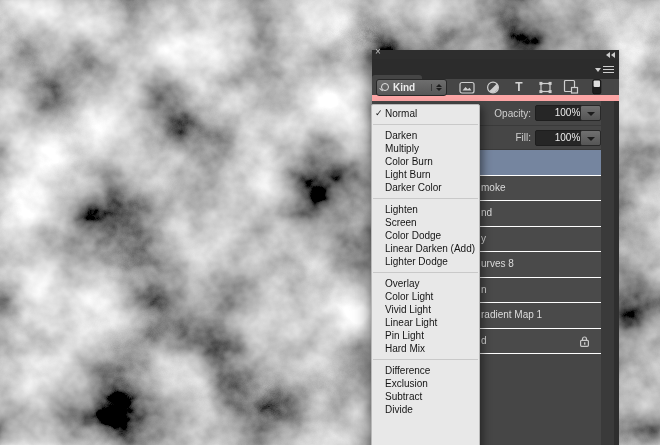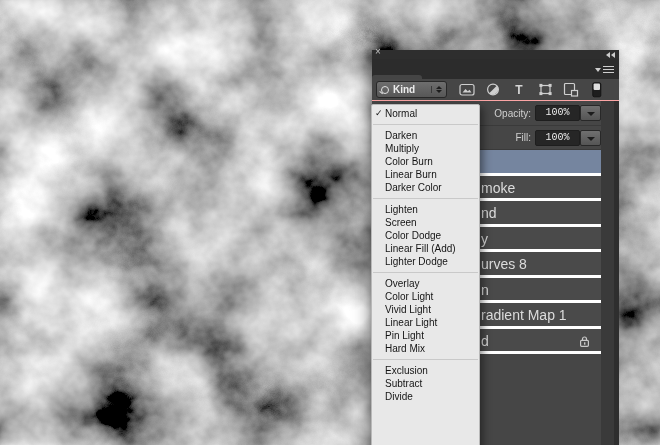--- a/index.html
+++ b/index.html
@@ -20,58 +20,58 @@
   .tab{position:absolute;left:0;top:16px;width:50px;height:20px;background:#454545;
        border-radius:3px 3px 0 0;color:#dadada;font-size:10.5px;font-weight:bold;
        line-height:20px;padding-left:7px;box-sizing:border-box;}
   .panel-menu{position:absolute;right:5px;top:7px;display:flex;align-items:center;gap:2px;}
   .pm-tri{width:0;height:0;border-left:3px solid transparent;border-right:3px solid transparent;
           border-top:4px solid #cfcfcf;}
   .pm-lines{width:11px;height:7px;
             background:repeating-linear-gradient(#cfcfcf 0 1px,transparent 1px 3px);}
 
   .filterbar{position:absolute;left:0;top:29px;right:0;height:22px;background:#464646;
-             border-bottom:1px solid #fca5a5;box-sizing:border-box;display:flex;align-items:center;}
+             border-bottom:6px solid #fca5a5;box-sizing:border-box;display:flex;align-items:center;}
   .kind{margin-left:4px;width:71px;height:17px;background:linear-gradient(#6e6e6e,#575757);
         border:1px solid #282828;border-radius:3px;display:flex;align-items:center;
         box-sizing:border-box;padding:0 4px;}
   .mag{position:relative;width:6px;height:6px;border:1.4px solid #e2e2e2;border-radius:50%;flex:none;}
   .mag::after{content:"";position:absolute;left:-3px;top:5px;width:4px;height:1.4px;
               background:#e2e2e2;transform:rotate(40deg);}
   .kind-label{color:#ececec;font-size:10px;font-weight:bold;margin-left:4px;flex:1;}
   .updown{display:flex;flex-direction:column;gap:1px;border-left:1px solid #3a3a3a;padding-left:4px;}
   .updown i{width:0;height:0;border-left:3px solid transparent;border-right:3px solid transparent;}
   .updown .up{border-bottom:3px solid #1d1d1d;}
   .updown .dn{border-top:3px solid #1d1d1d;}
 
   .ficons{display:flex;align-items:center;gap:10px;margin-left:12px;}
   .ficon{display:flex;align-items:center;justify-content:center;width:16px;height:16px;}
   .type-glyph{font-size:12px;font-weight:bold;color:#d4d4d4;line-height:14px;}
 
   
   .prow{position:absolute;left:0;width:229px;background:#464646;
         border-bottom:1px solid #3a3a3a;box-sizing:border-box;padding-left:44px;}
   .prow .plabel{position:absolute;left:0;width:159px;text-align:right;color:#cfcfcf;font-size:10px;}
-  .vbox{position:absolute;left:163px;top:4px;width:45px;height:16px;background:#262626;
+  .vbox{position:absolute;left:163px;top:4px;width:65px;height:16px;background:#262626;
         border:1px solid #1e1e1e;border-radius:2px;box-sizing:border-box;color:#ececec;
-        font-size:10px;line-height:14px;text-align:center;font-family:Liberation Mono, monospace;}
+        font-size:10px;line-height:14px;text-align:center;}
   .vbtn{position:absolute;left:208px;top:4px;width:21px;height:16px;
         background:linear-gradient(#707070,#555555);border:1px solid #282828;
         border-radius:2px;box-sizing:border-box;}
   .vbtn::after{content:"";position:absolute;left:6px;top:6px;width:0;height:0;
         border-left:4px solid transparent;border-right:4px solid transparent;
         border-top:4px solid #1c1c1c;}
   .blend-combo{position:absolute;left:4px;top:55px;width:108px;height:17px;
         background:linear-gradient(#6e6e6e,#575757);border:1px solid #282828;
         border-radius:3px;box-sizing:border-box;}
 
   
   .layerlist{position:absolute;left:0;top:100px;width:229px;}
-  .lrow{height:25.5px;background:#4a4a4a;border-bottom:3px solid #ffffff;
-        box-sizing:border-box;position:relative;color:#dcdcdc;font-size:14px;}
+  .lrow{height:25.5px;background:#4a4a4a;border-bottom:1px solid #ffffff;
+        box-sizing:border-box;position:relative;color:#dcdcdc;font-size:10px;}
   .lrow .frag{position:absolute;left:109px;top:0;line-height:24px;white-space:nowrap;}
   .lrow .lock{position:absolute;left:207px;top:6px;}
   .lempty{position:absolute;left:0;top:304px;width:229px;bottom:0;background:#464646;}
   .gutter{position:absolute;left:229px;top:51px;width:13px;bottom:0;background:#3a3a3a;}
 
   
   .blend-menu{position:absolute;left:371px;top:104px;width:109px;height:364px;
         background:#e8e8e8;border:1px solid #b9b9b9;border-radius:2px;
         box-shadow:3px 3px 9px rgba(0,0,0,.45);box-sizing:border-box;
         padding-top:2px;z-index:10;}
@@ -208,33 +208,34 @@
     <div class="lempty"></div>
     <div class="gutter"></div>
   </div>
 
   <div class="blend-menu" id="blendmenu">
       <div class="mitem"><span class="check">✓</span><span>Normal</span></div>
       <div class="msep"></div>
       <div class="mitem"><span>Darken</span></div>
       <div class="mitem"><span>Multiply</span></div>
       <div class="mitem"><span>Color Burn</span></div>
-      <div class="mitem"><span>Linear Burn</span></div>
+      <div class="mitem"><span>Light Burn</span></div>
       <div class="mitem"><span>Darker Color</span></div>
       <div class="msep"></div>
       <div class="mitem"><span>Lighten</span></div>
       <div class="mitem"><span>Screen</span></div>
       <div class="mitem"><span>Color Dodge</span></div>
-      <div class="mitem"><span>Linear Fill (Add)</span></div>
+      <div class="mitem"><span>Linear Darken (Add)</span></div>
       <div class="mitem"><span>Lighter Dodge</span></div>
       <div class="msep"></div>
       <div class="mitem"><span>Overlay</span></div>
       <div class="mitem"><span>Color Light</span></div>
       <div class="mitem"><span>Vivid Light</span></div>
       <div class="mitem"><span>Linear Light</span></div>
       <div class="mitem"><span>Pin Light</span></div>
       <div class="mitem"><span>Hard Mix</span></div>
       <div class="msep"></div>
+      <div class="mitem"><span>Difference</span></div>
       <div class="mitem"><span>Exclusion</span></div>
       <div class="mitem"><span>Subtract</span></div>
       <div class="mitem"><span>Divide</span></div>
     </div>
 </div>
 
 </body></html>

